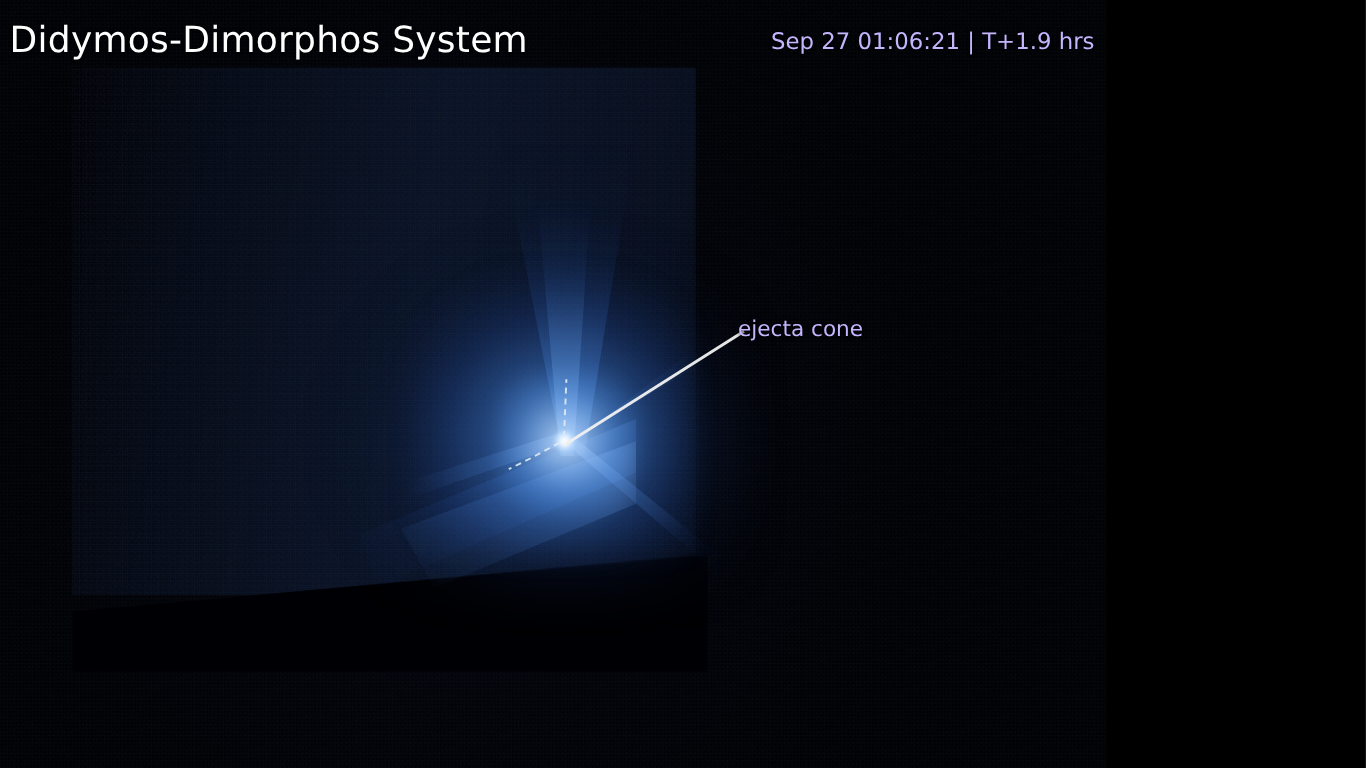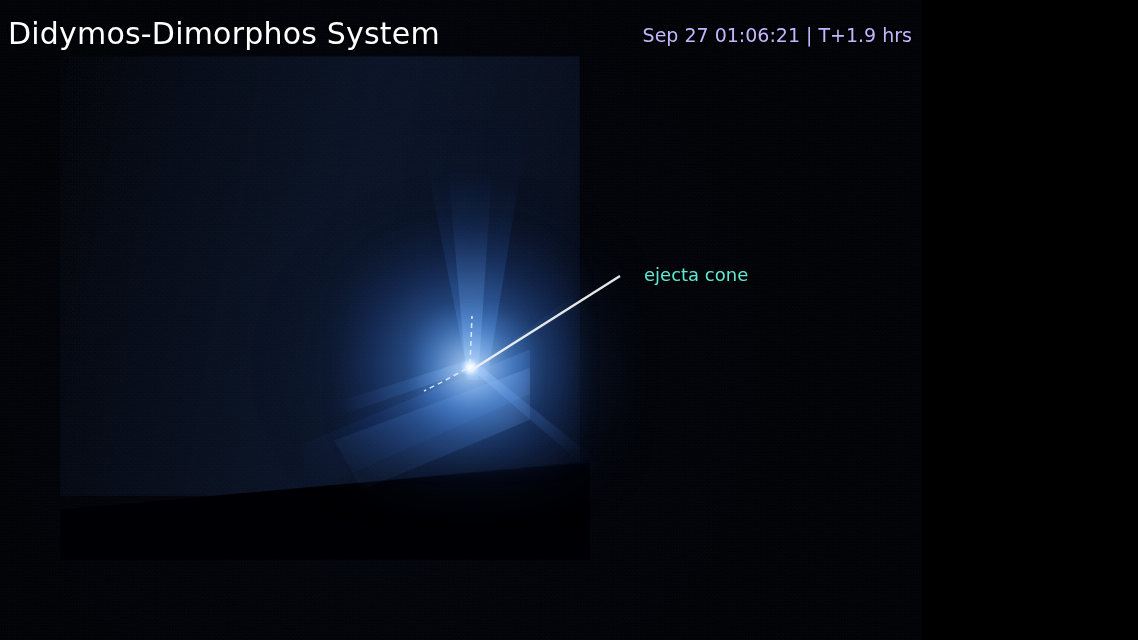--- a/index.html
+++ b/index.html
@@ -226,23 +226,23 @@
     top: 24px;
     color: #c4b5fd;
     font-family: "DejaVu Sans", sans-serif;
     font-size: 19px;
     font-weight: 400;
     white-space: nowrap;
     text-shadow: 0 0 3px rgba(0,0,0,0.9);
   }
   .annotation-label {
     position: absolute;
-    left: 644px;
+    left: 615px;
     top: 264px;
-    color: #5eead4;
+    color: #c4b5fd;
     font-family: "DejaVu Sans", sans-serif;
     font-size: 18px;
     font-weight: 400;
     white-space: nowrap;
     text-shadow: 0 0 4px rgba(0,0,0,0.95);
   }
 </style>
 </head>
 <body>
 

